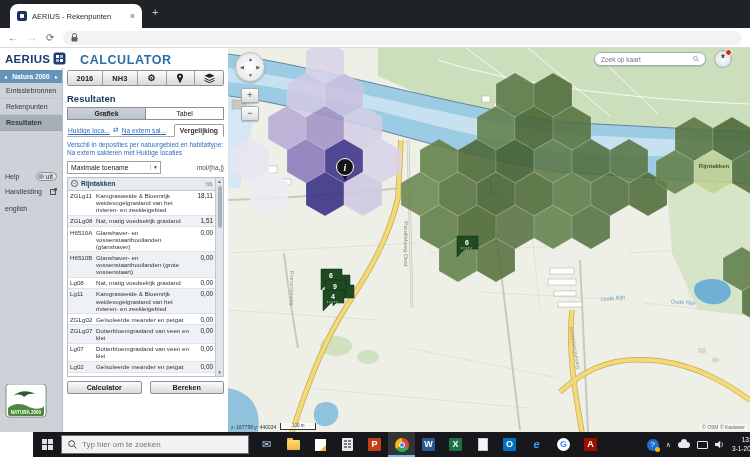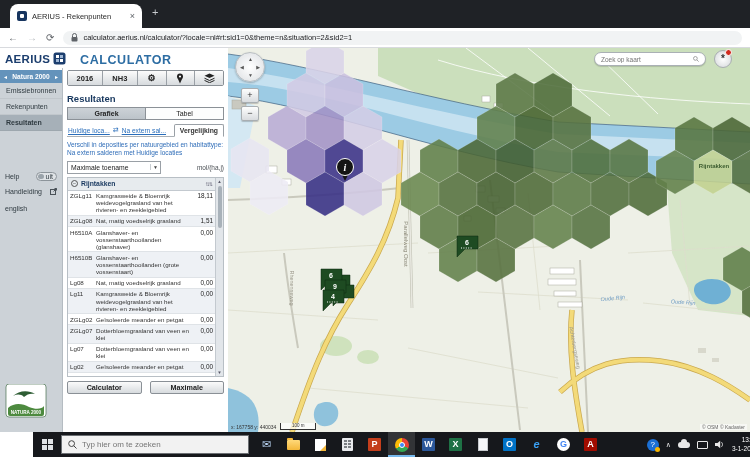--- a/index.html
+++ b/index.html
@@ -138,21 +138,20 @@
 </div>
 <div class="addrbar">
   <span class="navic">←</span>
   <span class="navic fwd">→</span>
   <span class="navic">⟳</span>
   <div class="urlpill">
     <svg width="7" height="9" viewBox="0 0 7 9">
         <path d="M1.5,4 V2.5 a2,2 0 0 1 4,0 V4" fill="none" stroke="#5f6368" stroke-width="1"></path>
         <rect x="0.5" y="4" width="6" height="4.5" rx="1" fill="#5f6368"></rect>
       </svg>
-    <span class="url">calculator.aerius.nl/calculator/?locale=nl#rt:sid1=0&amp;theme=n&amp;situation=2&amp;sid2=1</span>
   </div>
 </div>
 
 <div class="app">
 
   <div class="brand">
     <span class="brandtxt">AERIUS</span>
     <svg width="13" height="13" viewBox="0 0 13 13">
       <rect x="0.5" y="0.5" width="12" height="12" rx="2.5" fill="#1c3e6e"></rect>
       <rect x="3" y="3" width="3" height="3" fill="#fff"></rect>
@@ -306,21 +305,21 @@
         </div>
       <div class="sbar">
         <span class="up">▲</span>
         <span class="sthumb"></span>
         <span class="dn">▼</span>
       </div>
     </div>
 
     <div class="botbtns">
       <div class="bbtn">Calculator</div>
-      <div class="bbtn">Maximale</div>
+      <div class="bbtn">Bereken</div>
     </div>
   </div>
 
   <div class="map">
     <svg id="map-svg" width="522" height="384" viewBox="0 0 522 384">
       <rect x="0" y="0" width="522" height="384" fill="#eef0e7"></rect>
 
       <path d="M150,0 L522,0 L522,84 L330,74 L205,52 L150,28 Z" fill="#cbdfbc"></path>
       <path d="M238,0 L332,70 M300,0 L382,68 M368,6 L430,66 M210,12 C300,40 420,52 522,56" stroke="#ffffff" stroke-width="1" fill="none" opacity="0.8"></path>
       <path d="M438,128 L522,126 L522,268 L470,262 L444,205 Z" fill="#d6e5c8"></path>

